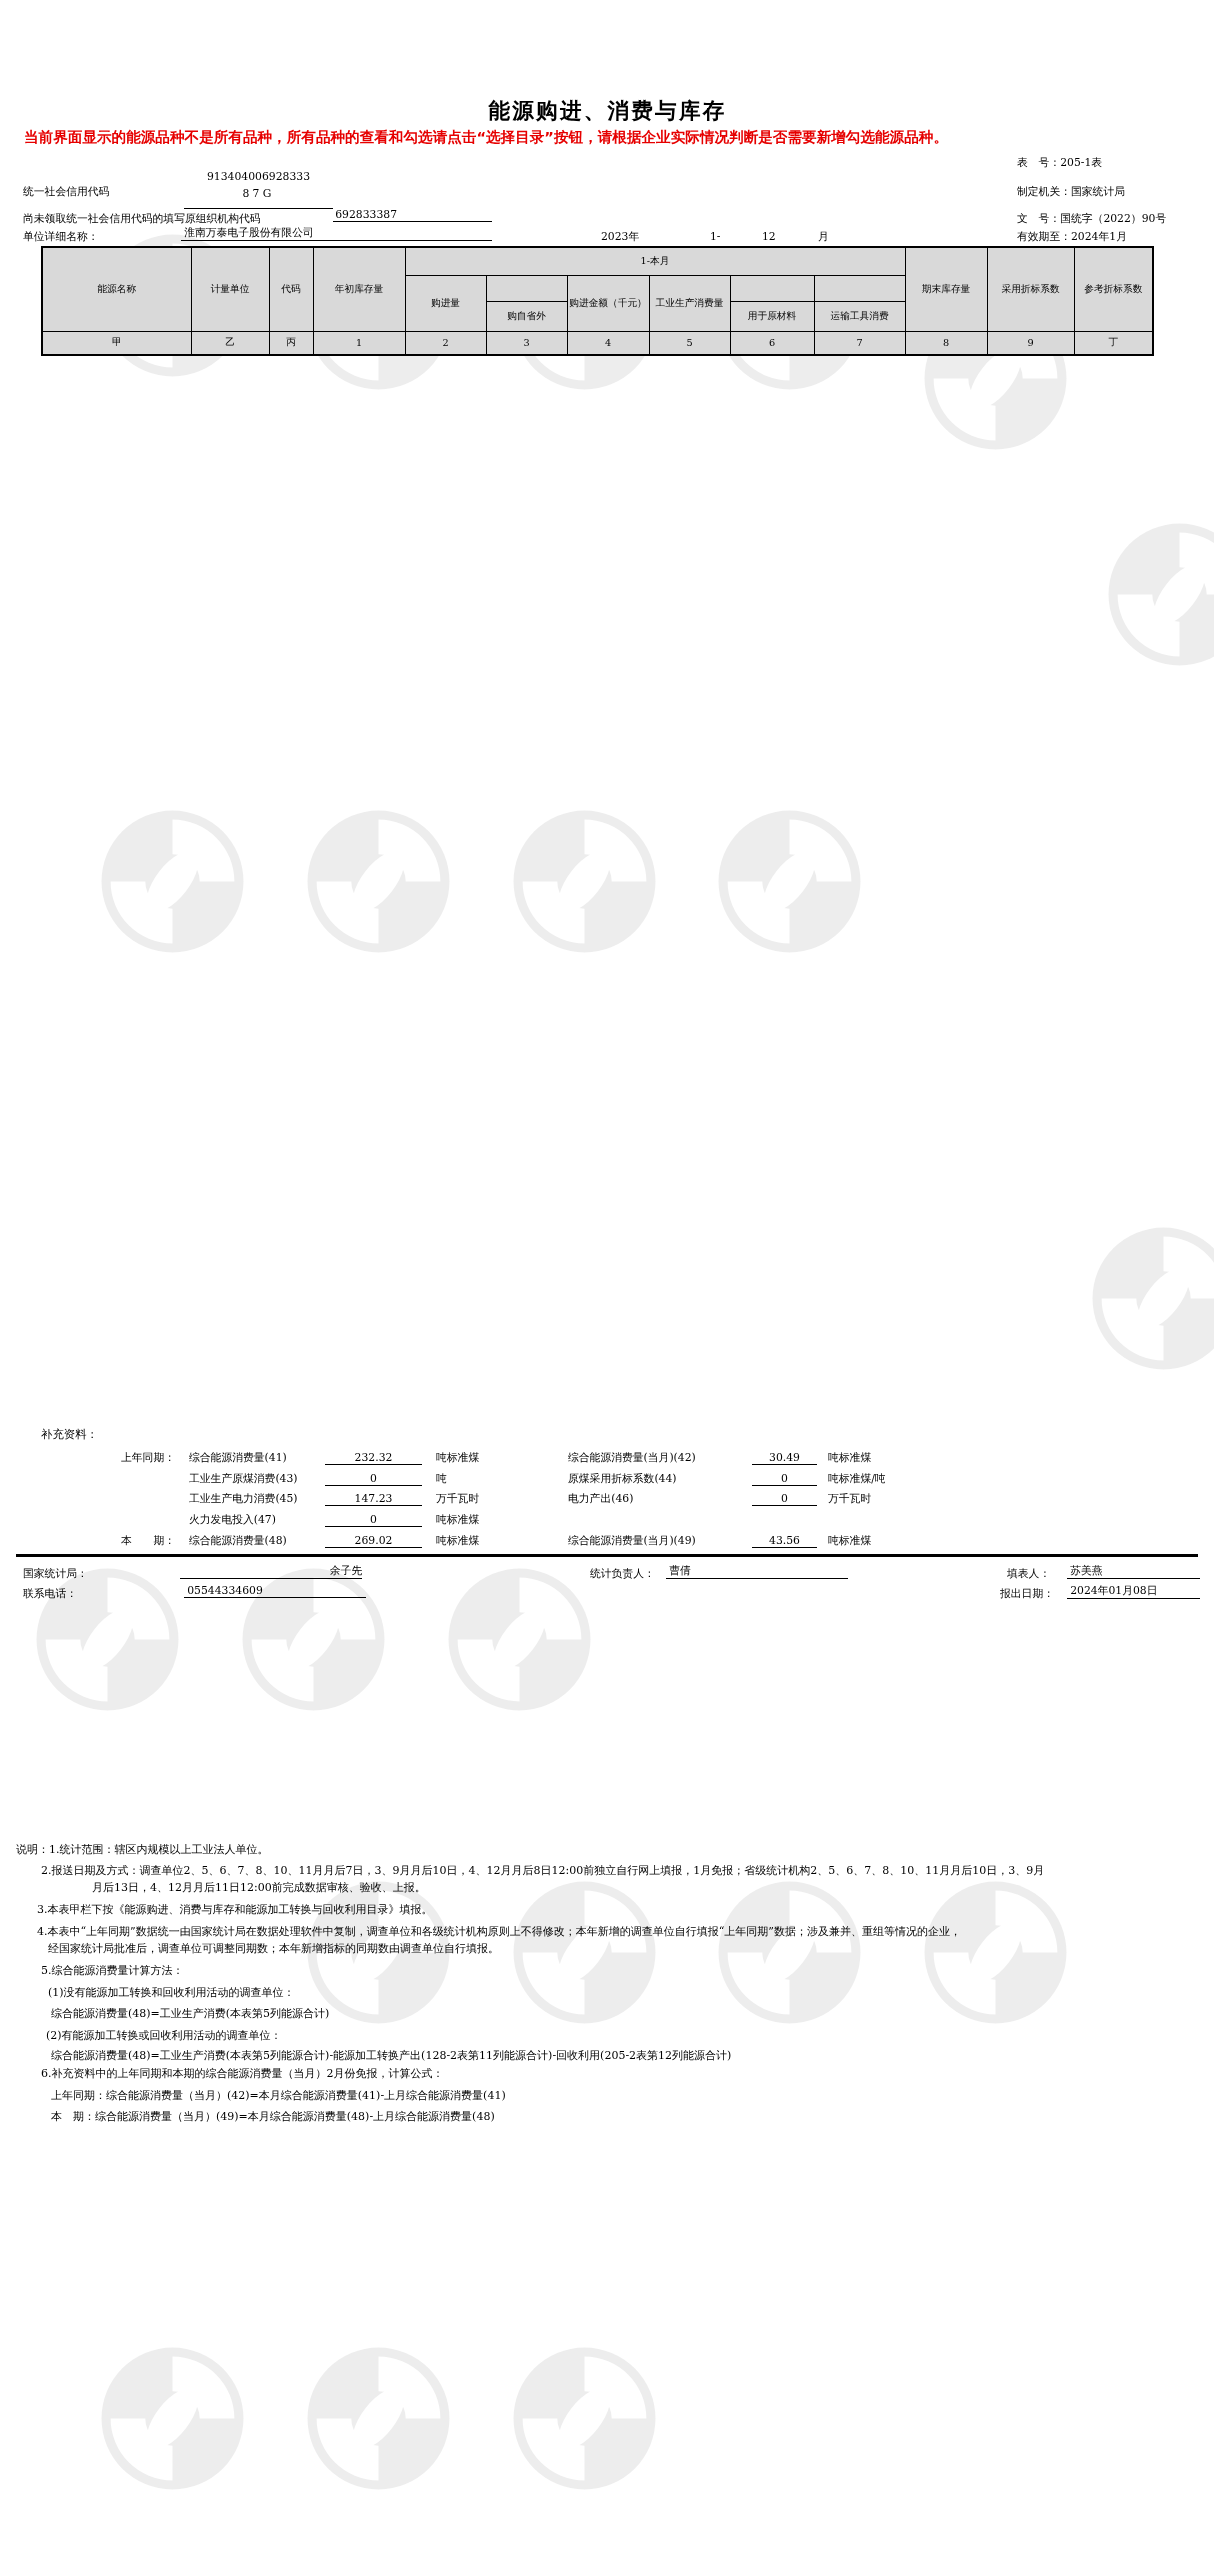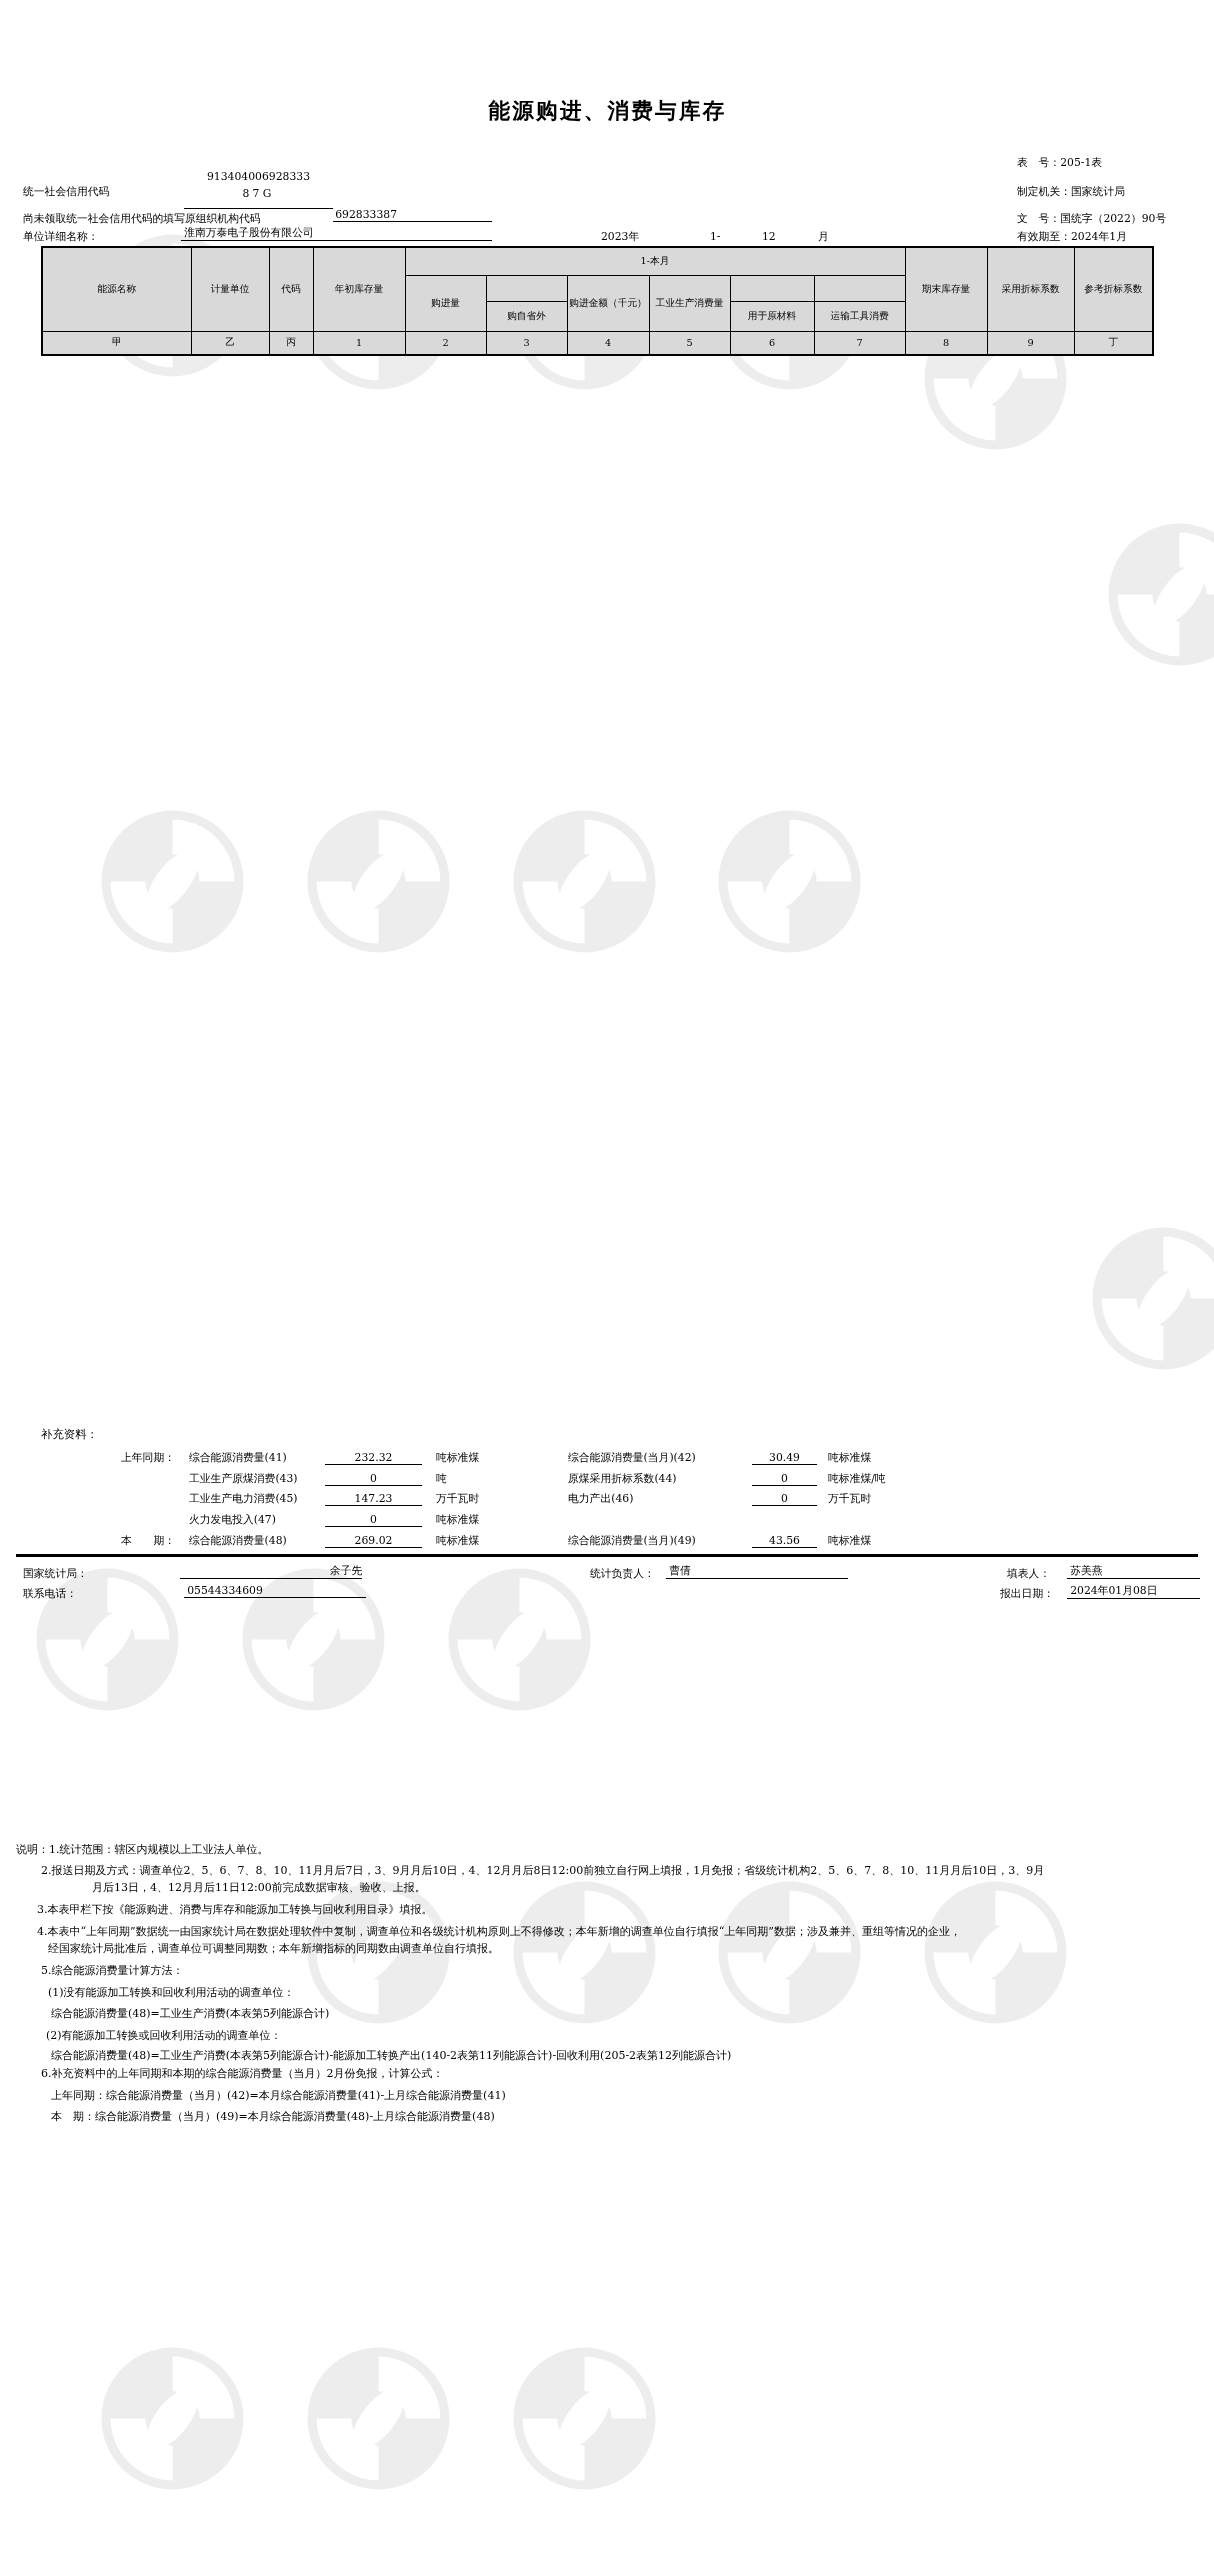--- a/index.html
+++ b/index.html
@@ -161,20 +161,21 @@
       <div class="wm" style="left: 509px; top: 2343px;"><svg width="151" height="151" viewBox="0 0 100 100" xmlns="http://www.w3.org/2000/svg">
           <circle cx="50" cy="50" r="47" fill="#c9c9c9"></circle>
           <path d="M50 9 A41 41 0 0 1 91 50 L68 50 A18 18 0 0 0 50 32 Z" fill="#ffffff"></path>
           <path d="M50 91 A41 41 0 0 1 9 50 L32 50 A18 18 0 0 0 50 68 Z" fill="#ffffff"></path>
           <ellipse cx="50" cy="50" rx="11" ry="24" fill="#ffffff" transform="rotate(38 50 50)"></ellipse>
         </svg></div>
     </div>
   <div id="content">
 
     <div id="page-title" class="abs">能源购进、消费与库存</div>
+    <div id="warning" class="abs">当前界面显示的能源品种不是所有品种，所有品种的查看和勾选请点击“选择目录”按钮，请根据企业实际情况判断是否需要新增勾选能源品种。</div>
 
     <div class="abs meta-text rightcol" style="top:156px;">
       <span>表　号：</span><span>205-1表</span>
     </div>
     <div class="abs meta-text" style="top:185px;left:23px;">统一社会信用代码</div>
     <div class="abs fill" style="top:169px;left:184px;width:149px;height:39px;line-height:1.55;">
       <div>913404006928333</div>
       <div style="letter-spacing:3.2px;">87G</div>
     </div>
     <div class="abs meta-text rightcol" style="top:185px;">
@@ -336,21 +337,21 @@
         <div class="note-line" style="left: 16px; top: 1818px;">说明：1.统计范围：辖区内规模以上工业法人单位。</div>
         <div class="note-line" style="left: 41px; top: 1839px;">2.报送日期及方式：调查单位2、5、6、7、8、10、11月月后7日，3、9月月后10日，4、12月月后8日12:00前独立自行网上填报，1月免报；省级统计机构2、5、6、7、8、10、11月月后10日，3、9月</div>
         <div class="note-line" style="left: 92px; top: 1856px;">月后13日，4、12月月后11日12:00前完成数据审核、验收、上报。</div>
         <div class="note-line" style="left: 37px; top: 1878px;">3.本表甲栏下按《能源购进、消费与库存和能源加工转换与回收利用目录》填报。</div>
         <div class="note-line" style="left: 37px; top: 1900px;">4.本表中“上年同期”数据统一由国家统计局在数据处理软件中复制，调查单位和各级统计机构原则上不得修改；本年新增的调查单位自行填报“上年同期”数据；涉及兼并、重组等情况的企业，</div>
         <div class="note-line" style="left: 48px; top: 1917px;">经国家统计局批准后，调查单位可调整同期数；本年新增指标的同期数由调查单位自行填报。</div>
         <div class="note-line" style="left: 41px; top: 1939px;">5.综合能源消费量计算方法：</div>
         <div class="note-line" style="left: 48px; top: 1961px;">(1)没有能源加工转换和回收利用活动的调查单位：</div>
         <div class="note-line" style="left: 51px; top: 1982px;">综合能源消费量(48)=工业生产消费(本表第5列能源合计)</div>
         <div class="note-line" style="left: 46px; top: 2004px;">(2)有能源加工转换或回收利用活动的调查单位：</div>
-        <div class="note-line" style="left: 51px; top: 2024px;">综合能源消费量(48)=工业生产消费(本表第5列能源合计)-能源加工转换产出(140-2表第11列能源合计)-回收利用(205-2表第12列能源合计)</div>
+        <div class="note-line" style="left: 51px; top: 2024px;">综合能源消费量(48)=工业生产消费(本表第5列能源合计)-能源加工转换产出(128-2表第11列能源合计)-回收利用(205-2表第12列能源合计)</div>
         <div class="note-line" style="left: 41px; top: 2042px;">6.补充资料中的上年同期和本期的综合能源消费量（当月）2月份免报，计算公式：</div>
         <div class="note-line" style="left: 51px; top: 2064px;">上年同期：综合能源消费量（当月）(42)=本月综合能源消费量(41)-上月综合能源消费量(41)</div>
         <div class="note-line" style="left: 51px; top: 2085px;">本　期：综合能源消费量（当月）(49)=本月综合能源消费量(48)-上月综合能源消费量(48)</div>
       </div>
 
   </div>
 </div>
 
 
 </body></html>

